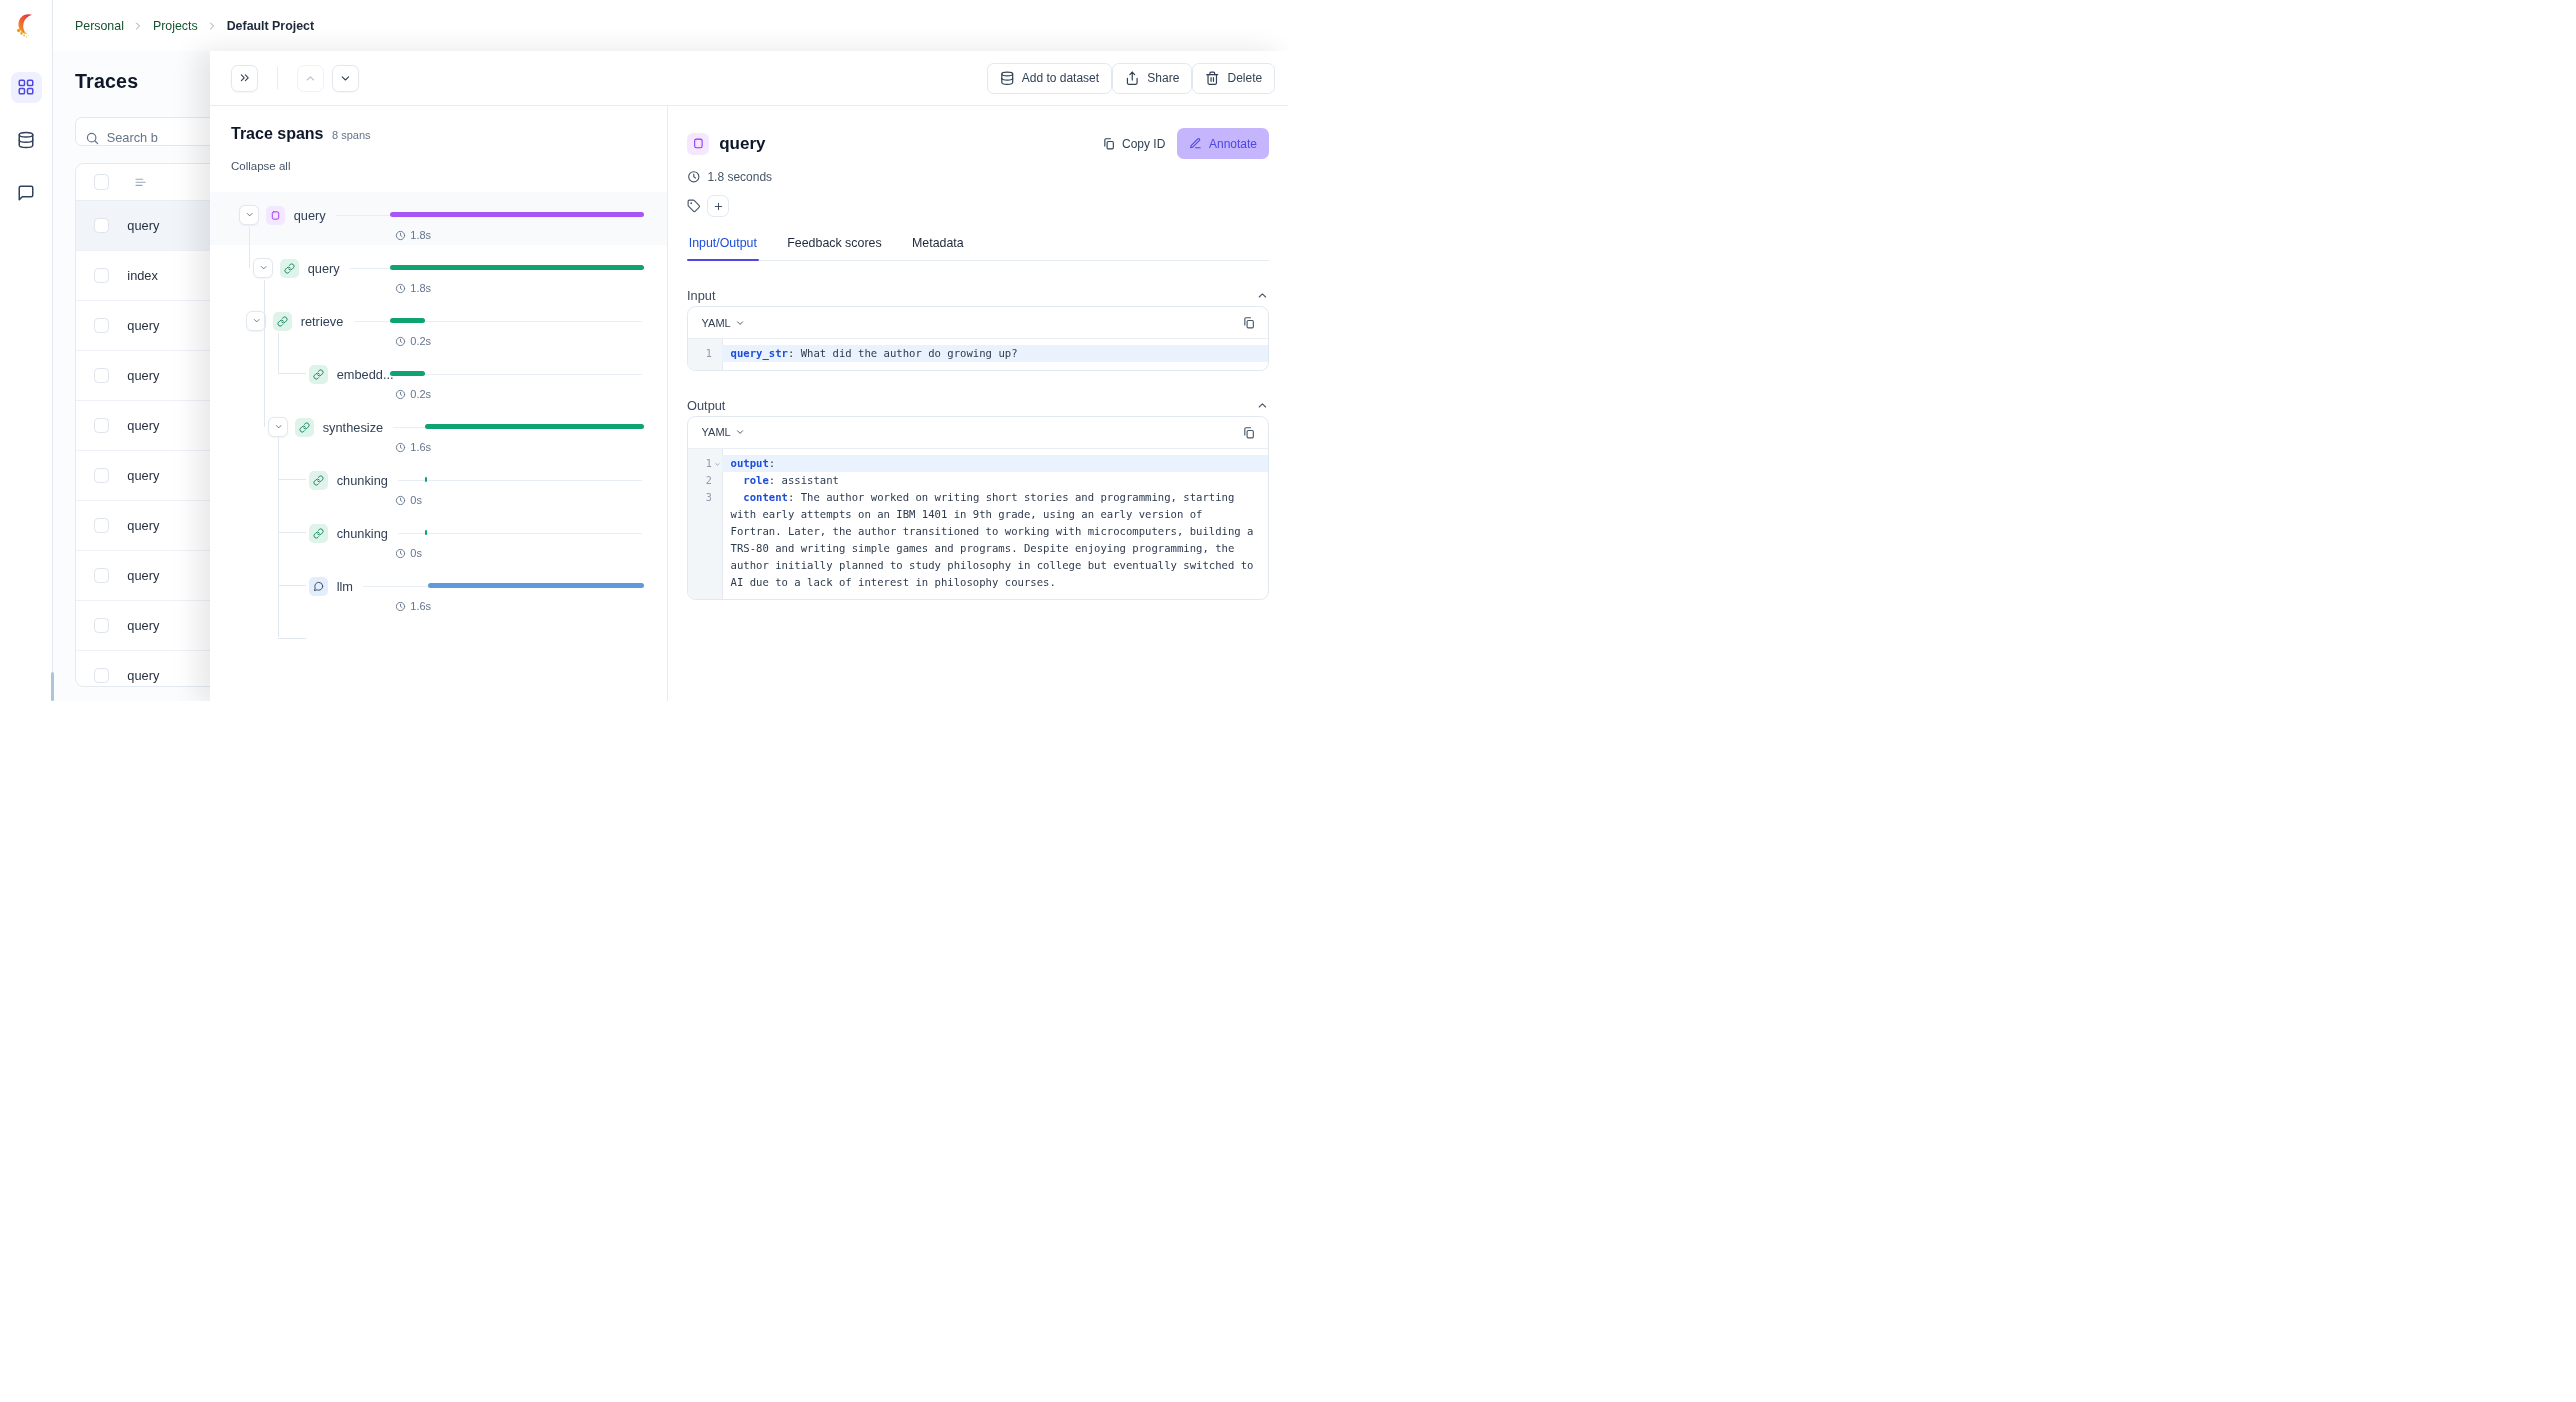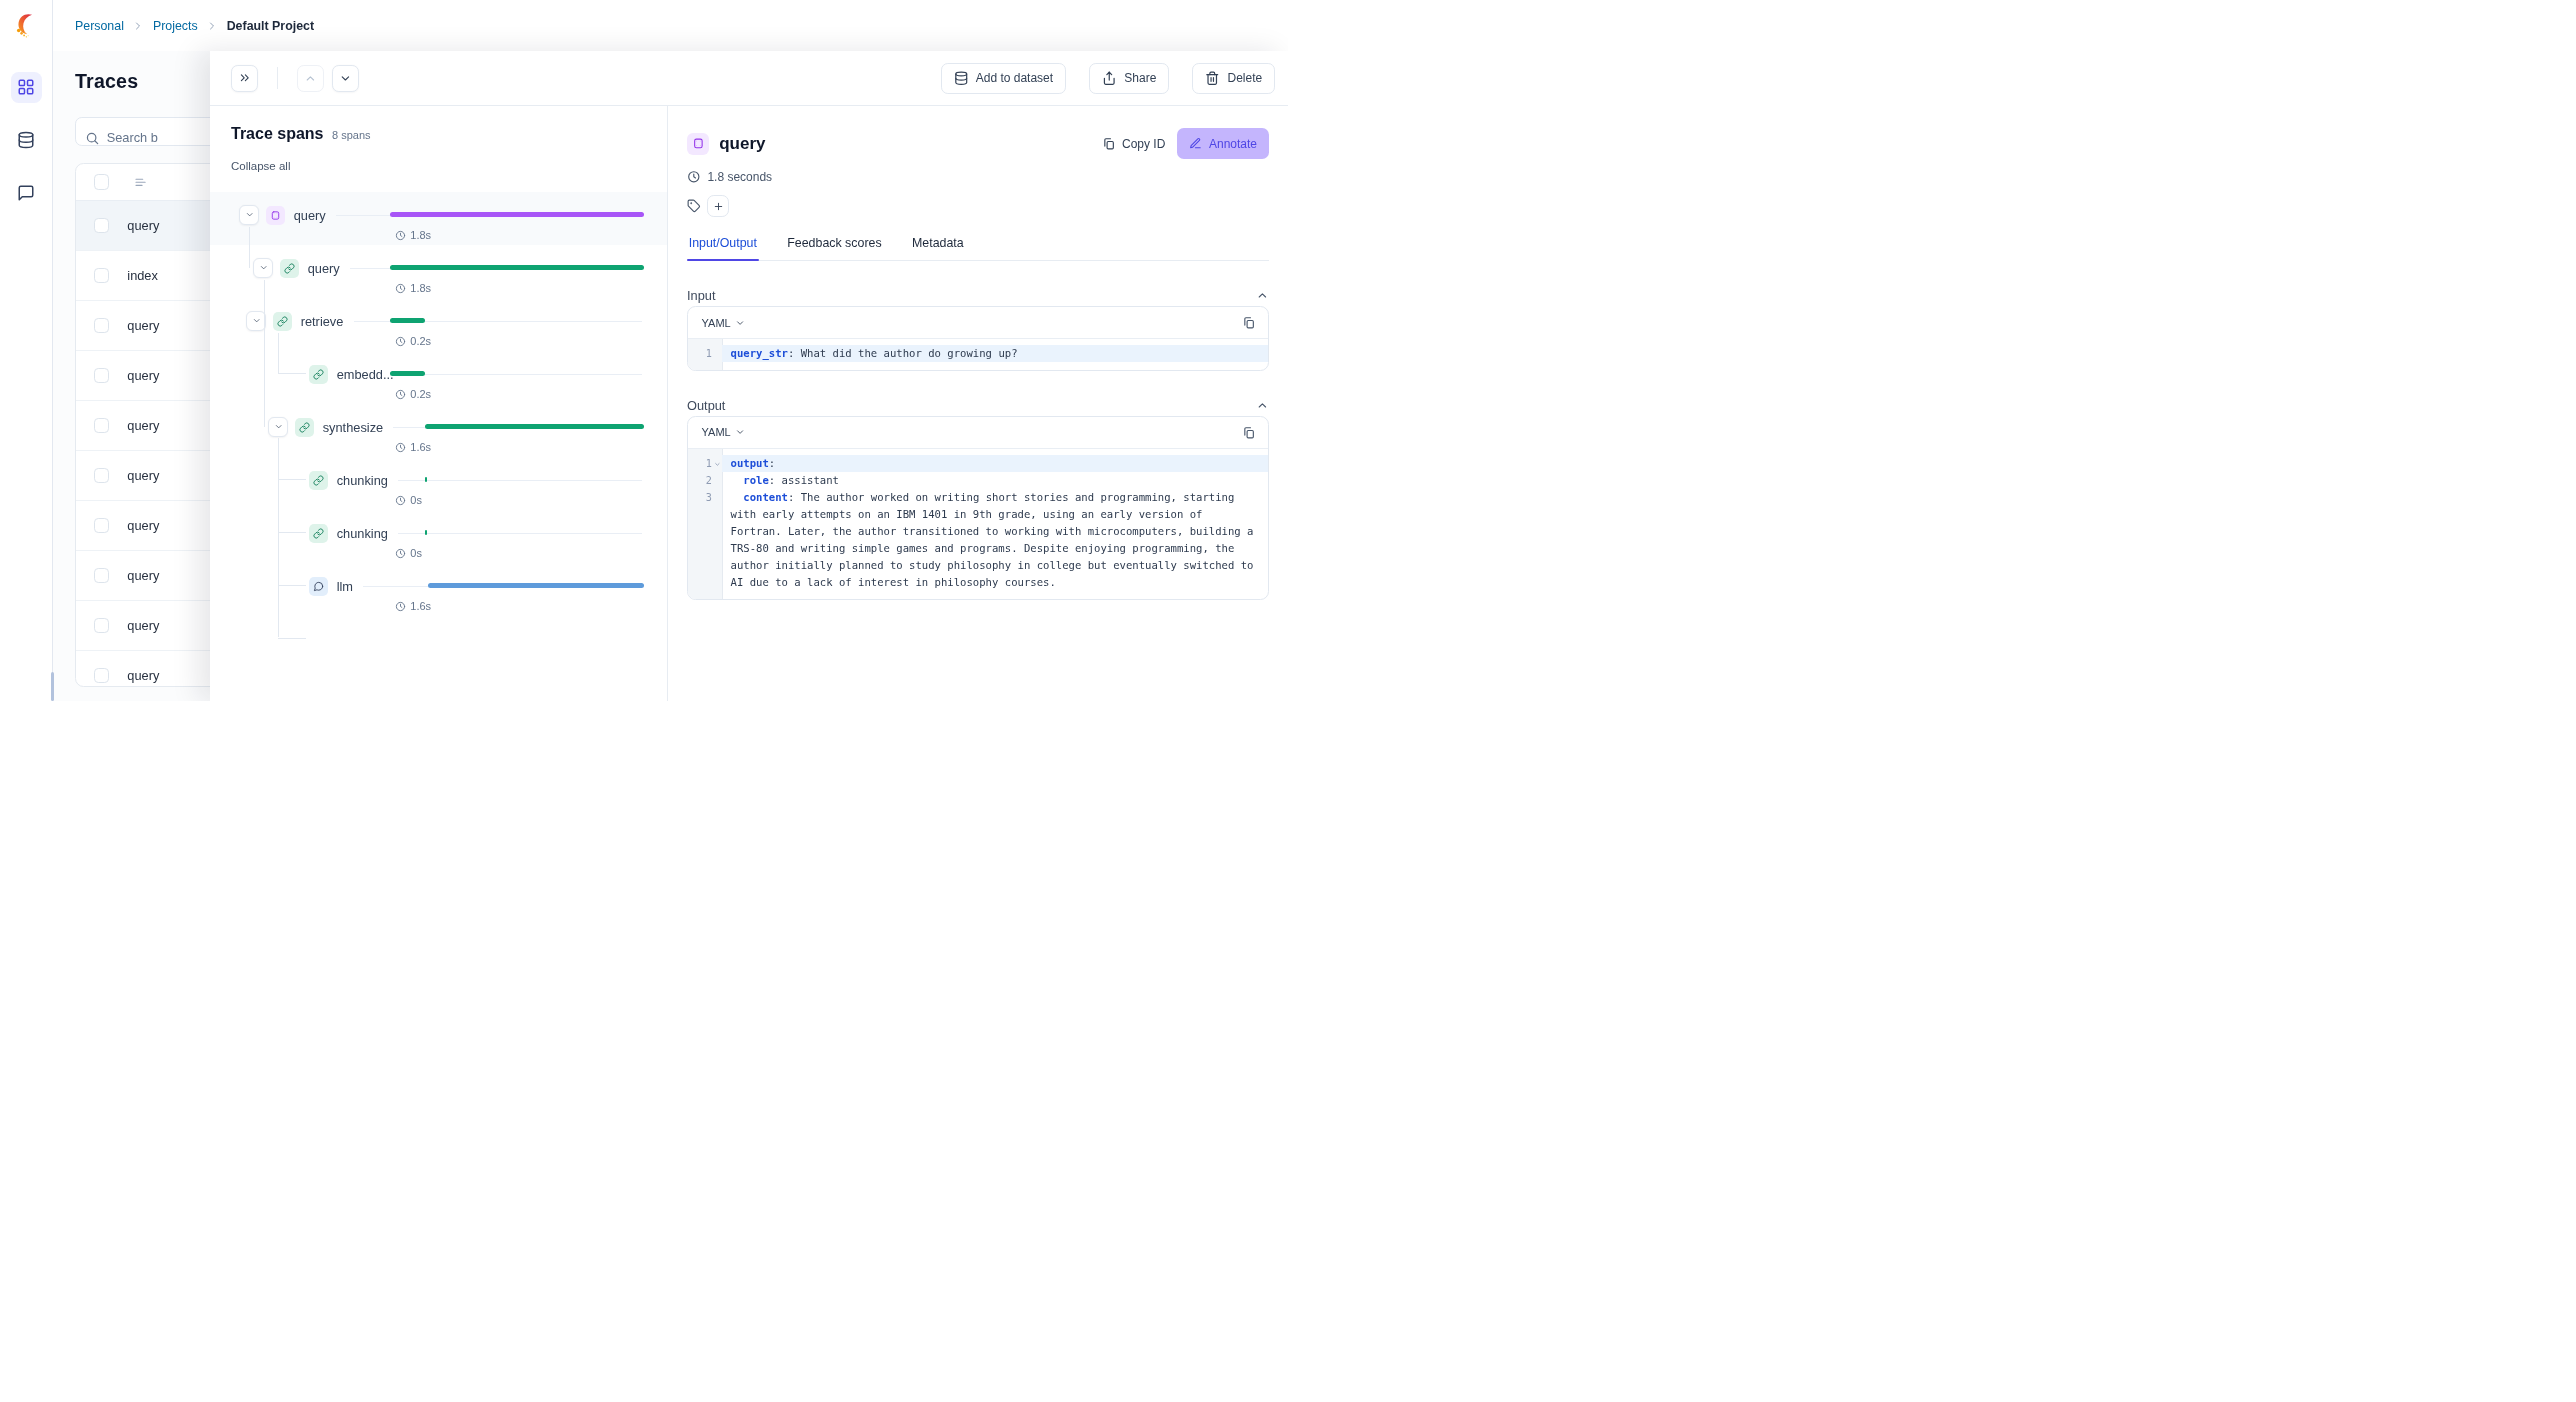--- a/index.html
+++ b/index.html
@@ -14,21 +14,21 @@
   .sidebar { position:relative; width:53px; flex:none; background:#fff; border-right:0.9px solid #e3e8f0; z-index:40; }
   .logo { width:29px; height:29px; margin:11px 0 0 12px; }
   .side-nav { display:flex; flex-direction:column; align-items:center; margin-top:31.5px; gap:22px; }
   .side-item { width:31px; height:31px; border-radius:7.7px; display:flex; align-items:center; justify-content:center; color:#33415c; cursor:pointer; }
   .side-item.active { background:#eef0fe; color:#4f46e5; }
   .side-scroll-thumb { position:absolute; right:-1.7px; bottom:0; width:2.6px; height:29px; background:#b2c2dd; border-radius:1.7px; }
 
   
   .main { position:relative; flex:1; height:701px; }
   .topbar { height:51px; display:flex; align-items:center; padding-left:22px; background:#fff; }
-  .crumb { color:#0369a1; font-size:12.4px; cursor:pointer; }
+  .crumb { color:#14532d; font-size:12.4px; cursor:pointer; }
   .crumb.current { color:#1e293b; font-weight:700; cursor:default; }
   .crumb-sep { margin:0 8.5px; color:#94a3b8; }
 
   
   .traces-panel { position:absolute; top:51px; left:0; right:0; bottom:0; background:#fbfcfd; }
   .traces-title { font-size:19.6px; font-weight:700; color:#0f172a; margin:19px 0 0 22px; letter-spacing:0.2px; }
   .search-box { position:absolute; top:66px; left:22px; width:221px; height:29px; background:#fff; border:0.9px solid #e2e8f0; border-radius:6.8px; display:flex; align-items:flex-end; padding:0 8.5px; color:#64748b; gap:7.7px; }
   .search-box input { border:0; outline:0; flex:1; font-size:12.8px; color:#334155; font-family:"Liberation Sans",sans-serif; background:transparent; }
   .search-box input::placeholder { color:#64748b; }
   .traces-card { position:absolute; top:112px; left:22px; width:647px; bottom:14.5px; background:#fff; border:0.9px solid #e5eaf0; border-radius:8.5px; overflow:hidden; }
@@ -39,21 +39,21 @@
   .t-row.selected { background:#f1f5f9; }
   .t-row .t-label { margin-left:18px; font-size:12.8px; color:#27303f; white-space:nowrap; }
 
   
   .overlay { position:absolute; top:51px; left:157px; right:0; bottom:0; background:#fff; box-shadow:-12px 0 25.6px rgba(15,23,42,.10); z-index:30; display:flex; flex-direction:column; }
   .ov-toolbar { height:55px; flex:none; display:flex; align-items:center; padding:0 12.8px 0 21px; border-bottom:0.9px solid #e7ecf2; }
   .tb-btn { width:27px; height:27px; border:0.9px solid #e2e8f0; background:#fff; border-radius:6.8px; display:flex; align-items:center; justify-content:center; color:#334155; cursor:pointer; box-shadow:0 0.9px 1.7px rgba(15,23,42,.04); }
   .tb-btn.disabled { border-color:#eef1f6; color:#b6c2d1; cursor:default; box-shadow:none; }
   .tb-divider { width:0.9px; height:22px; background:#e7ecf2; margin:0 19px; }
   .tb-gap { width:8.5px; }
-  .tb-right { margin-left:auto; display:flex; gap:23px; }
+  .tb-right { margin-left:auto; display:flex; gap:0; }
   .act-btn { height:31px; border:0.9px solid #e2e8f0; background:#fff; border-radius:6.8px; display:flex; align-items:center; gap:7.7px; padding:0 12px; font-size:12px; color:#334155; font-weight:500; cursor:pointer; font-family:"Liberation Sans",sans-serif; }
 
   .ov-body { flex:1; display:flex; min-height:0; }
 
   
   .tree-panel { width:458px; flex:none; border-right:0.9px solid #e7ecf2; overflow:hidden; position:relative; }
   .tree-head { margin:19px 0 0 21px; display:flex; align-items:baseline; gap:8.5px; }
   .tree-head h2 { font-size:16px; font-weight:700; color:#0f172a; }
   .tree-head .count { font-size:11px; color:#64748b; }
   .collapse-all { margin:17px 0 0 21px; font-size:11.5px; color:#475569; cursor:pointer; display:inline-block; }

